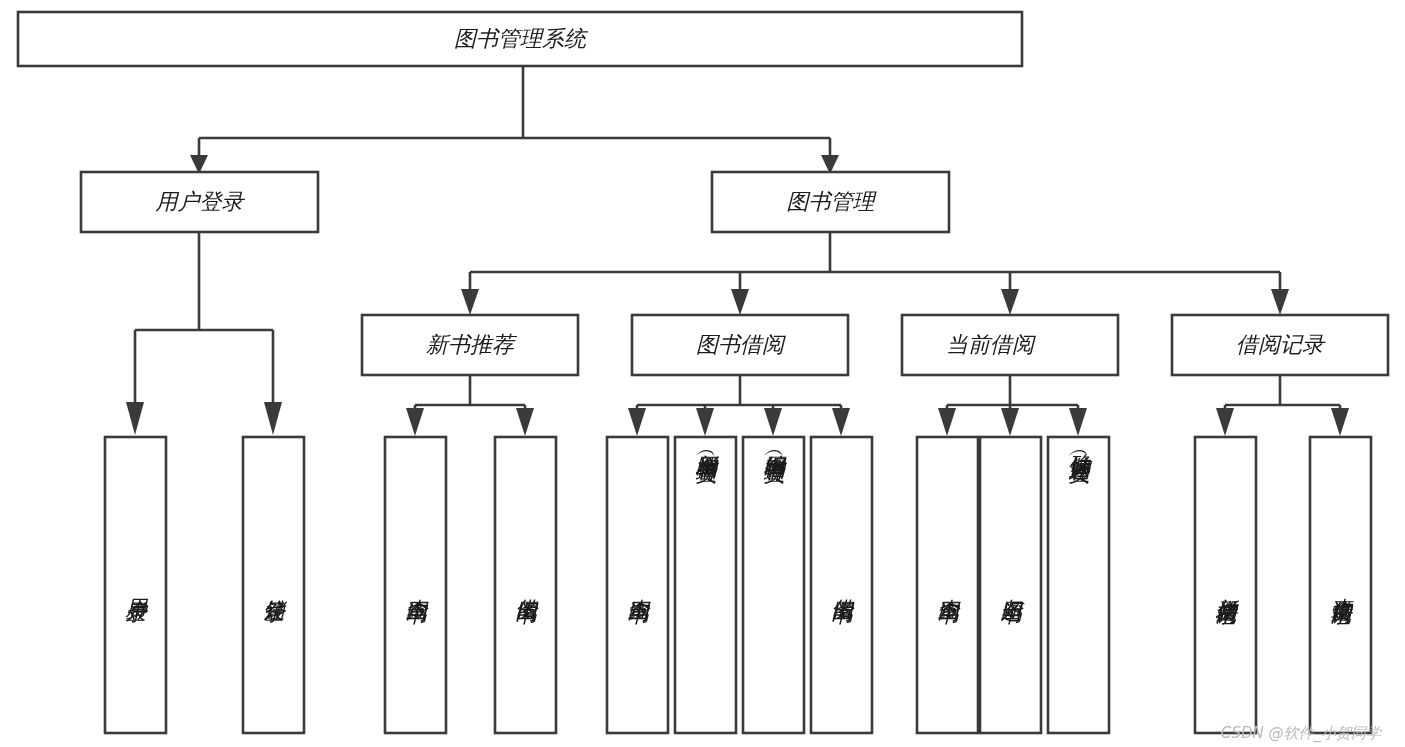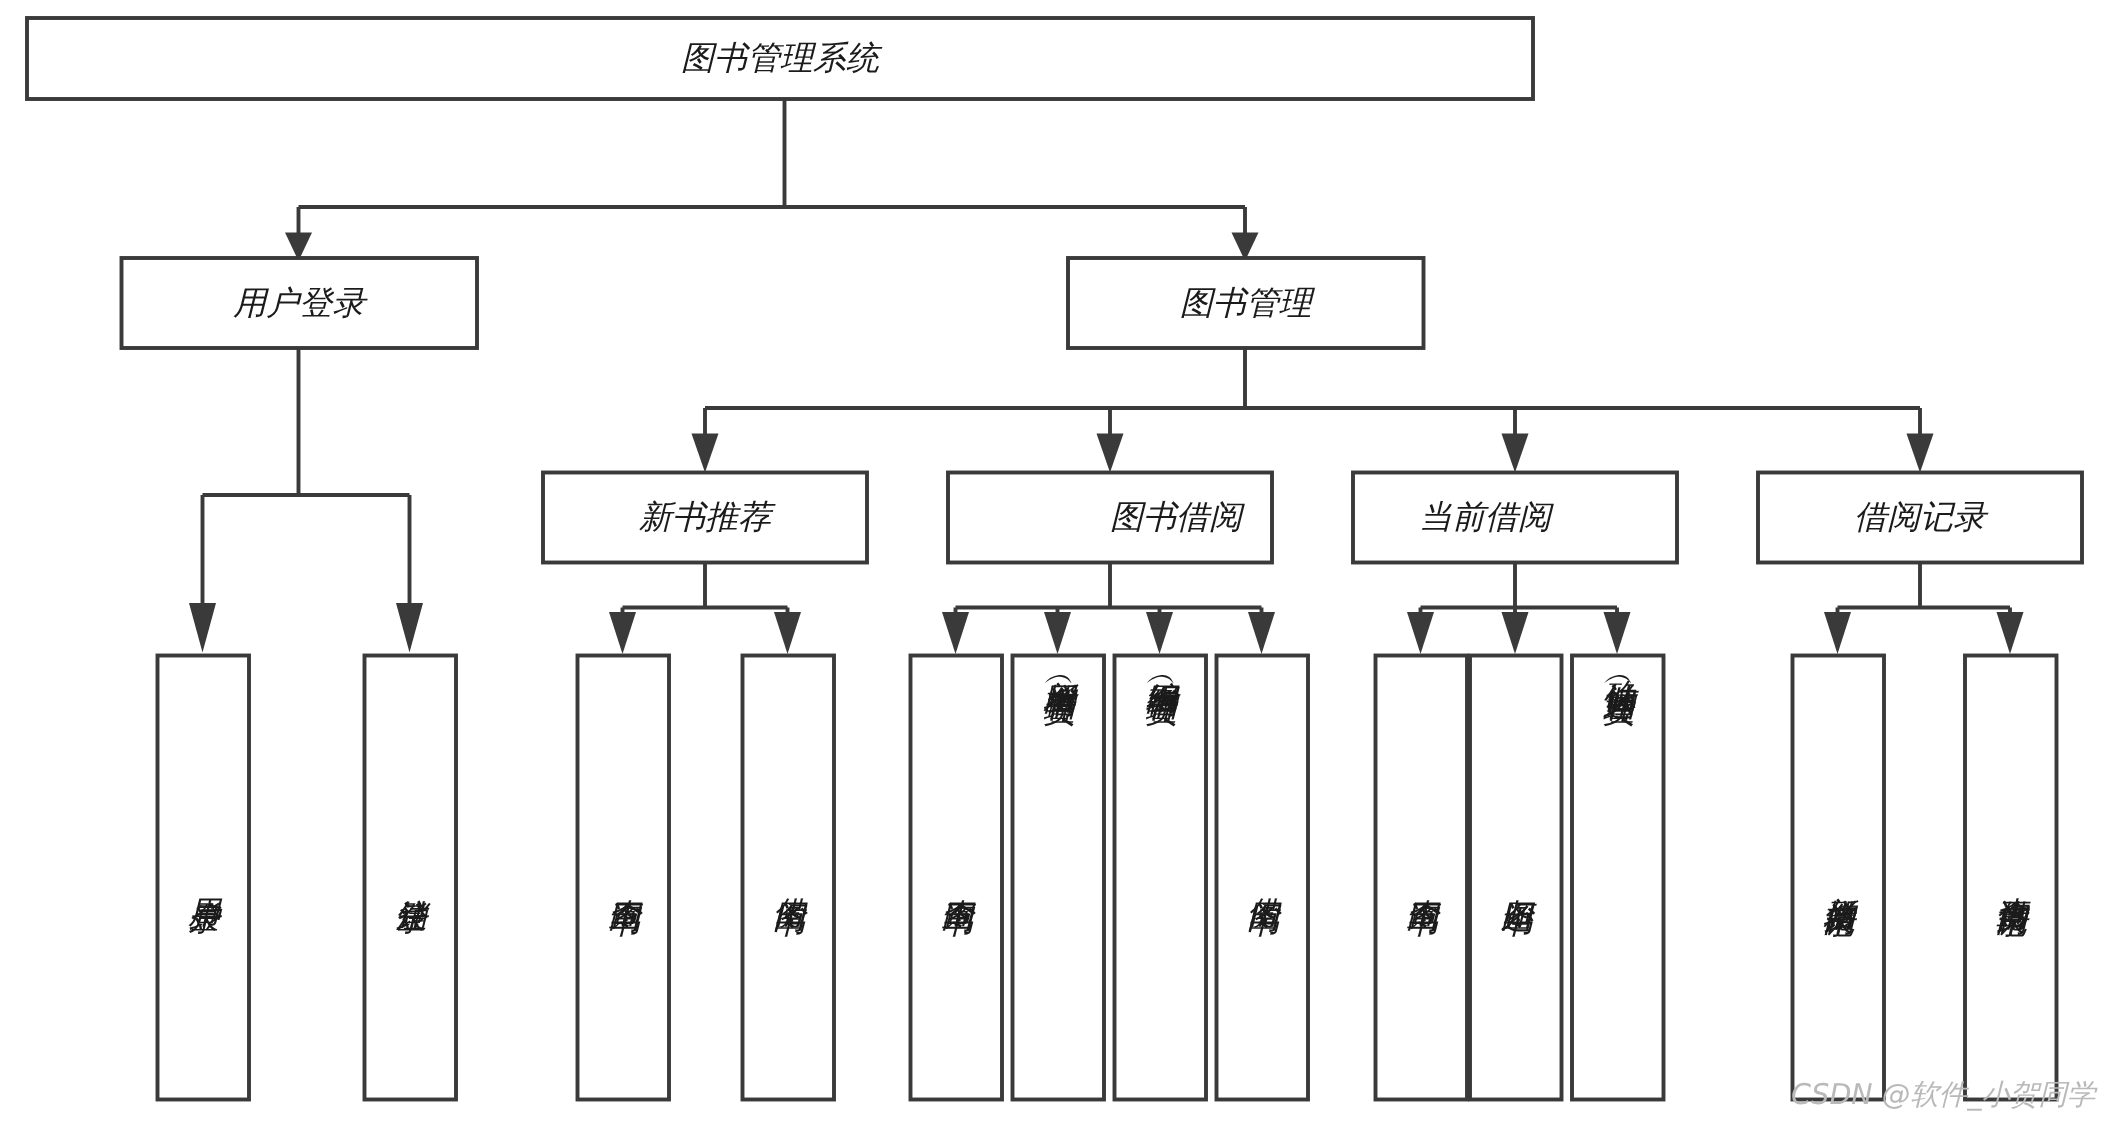--- a/index.html
+++ b/index.html
@@ -67,24 +67,24 @@
     pointer-events: none;
   }
   .hlabel-text {
     font-family: "DejaVu Sans", "Liberation Sans", sans-serif;
     font-size: 22px;
     color: #1b1b1b;
     white-space: nowrap;
   }
   #watermark {
     position: absolute;
-    right: 8px;
+    right: 24px;
     bottom: 4px;
     font-family: "DejaVu Sans", "Liberation Sans", sans-serif;
-    font-size: 19px;
+    font-size: 15px;
     color: #b9b9b9;
     white-space: nowrap;
     pointer-events: none;
   }
 </style>
 </head>
 <body>
 
 <div id="diagram-root">
 
@@ -195,21 +195,21 @@
   <div class="hlabel-wrap" style="left:81px; top:172px; width:237px; height:60px;">
     <span class="hlabel-text">用户登录</span>
   </div>
   <div class="hlabel-wrap" style="left:362px; top:315px; width:216px; height:60px;">
     <span class="hlabel-text">新书推荐</span>
   </div>
 
   <div class="hlabel-wrap" style="left:712px; top:172px; width:237px; height:60px;">
     <span class="hlabel-text">图书管理</span>
   </div>
-  <div class="hlabel-wrap" style="left:632px; top:315px; width:216px; height:60px;margin-left:44px;">
+  <div class="hlabel-wrap" style="left:632px; top:315px; width:216px; height:60px;">
     <span class="hlabel-text">图书借阅</span>
   </div>
   <div class="hlabel-wrap" style="left:902px; top:315px; width:176px; height:60px;">
     <span class="hlabel-text">当前借阅</span>
   </div>
   <div class="hlabel-wrap" style="left:1172px; top:315px; width:216px; height:60px;align-items:center;">
     <span class="hlabel-text">借阅记录</span>
   </div>
 
   <div class="vlabel-wrap" style="left:105px; top:437px; width:61px; height:296px;">

